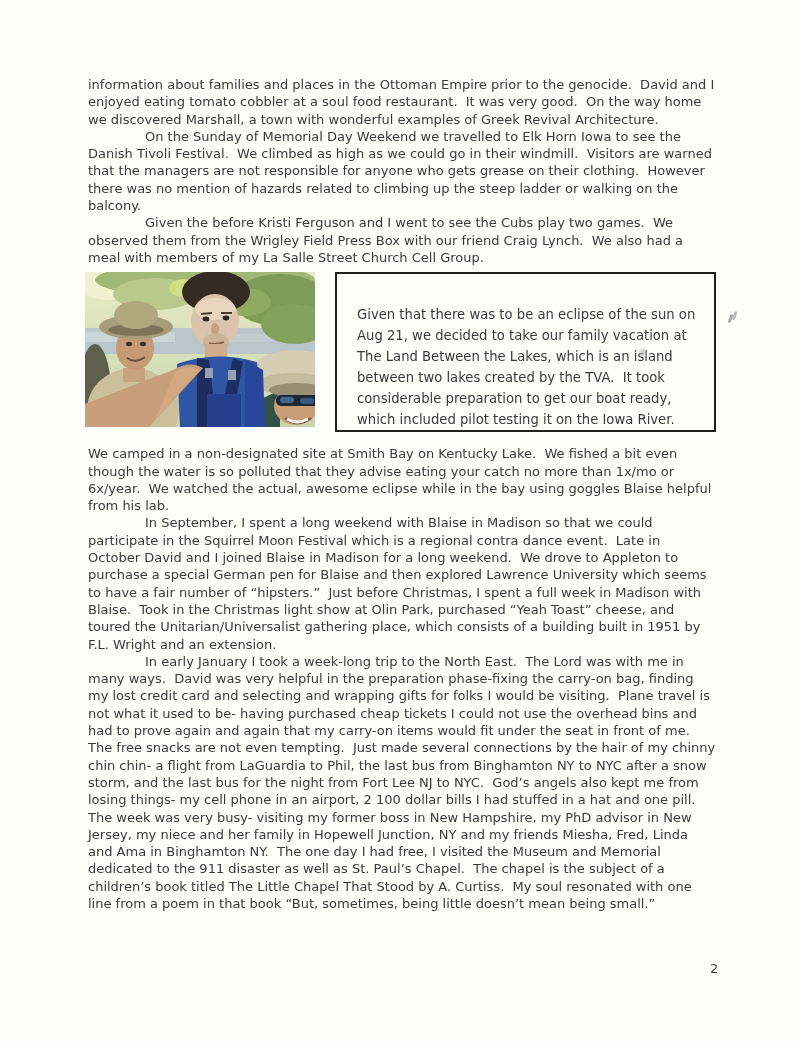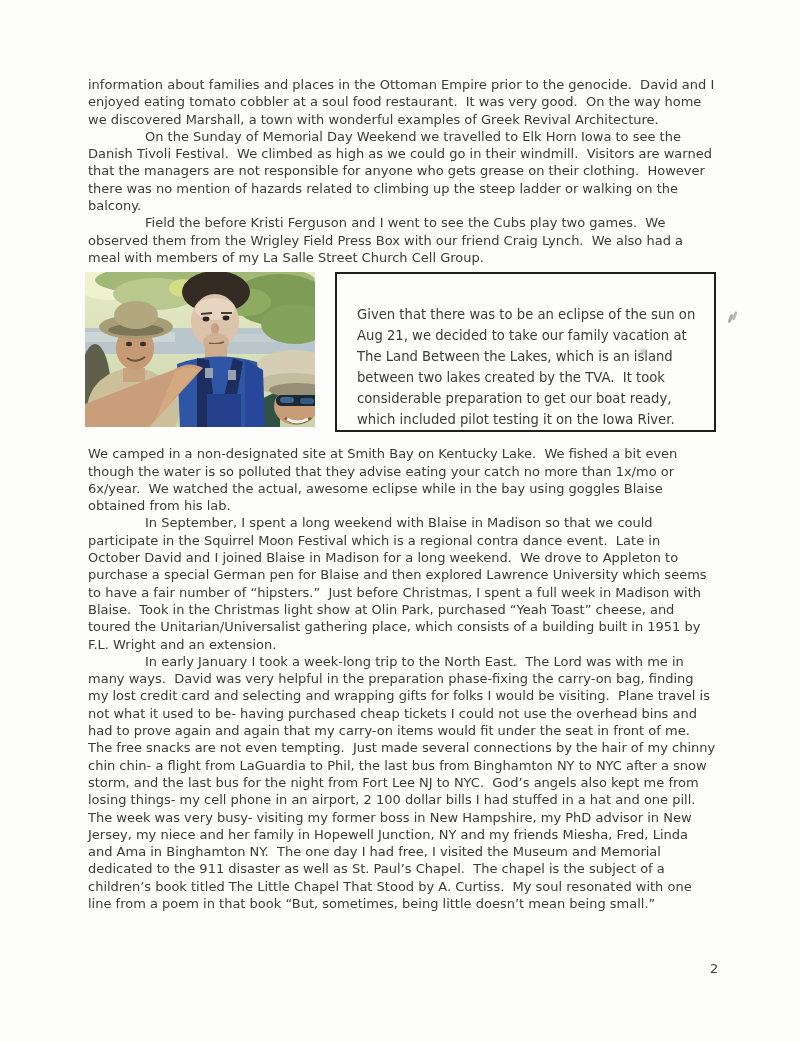--- a/index.html
+++ b/index.html
@@ -85,21 +85,21 @@
 </style>
 </head>
 <body>
 
 <div class="sheet">
 
   <div class="body-col">
 
     <p class="para"><span>information about families and places in the Ottoman Empire prior to the genocide.  David and I enjoyed eating tomato cobbler at a soul food restaurant.  It was very good.  On the way home we discovered Marshall, a town with wonderful examples of Greek Revival Architecture.</span></p>
     <p class="para indent"><span>On the Sunday of </span><span class="u">Memorial Day Weekend</span><span> we travelled to Elk Horn Iowa to see the Danish Tivoli Festival.  We climbed as high as we could go in their windmill.  Visitors are warned that the managers are not responsible for anyone who gets grease on their clothing.  However there was no mention of hazards related to climbing up the steep ladder or walking on the balcony.</span></p>
-    <p class="para indent"><span>Field the </span><span class="u">before</span><span> Kristi Ferguson and I went to see the Cubs play two games.  We observed them from the Wrigley Field Press Box with our friend Craig Lynch.  We also had a meal with members of my La Salle Street Church Cell Group.</span></p>
+    <p class="para indent"><span>Given the </span><span class="u">before</span><span> Kristi Ferguson and I went to see the Cubs play two games.  We observed them from the Wrigley Field Press Box with our friend Craig Lynch.  We also had a meal with members of my La Salle Street Church Cell Group.</span></p>
 
     <div class="media-row">
 
       <div class="photo-frame">
         <svg width="230" height="155" viewBox="0 0 230 155" xmlns="http://www.w3.org/2000/svg">
           <defs>
             <linearGradient id="sky" x1="0" y1="0" x2="0" y2="1">
               <stop offset="0" stop-color="#e7ecc6"></stop>
               <stop offset="1" stop-color="#c9d5ab"></stop>
             </linearGradient>
@@ -167,21 +167,21 @@
           </g>
         </svg>
       </div>
 
       <div class="callout">
         <p class="callout-text"><span>Given that there was to be an eclipse of the sun on </span><span class="u">Aug 21,</span><span> we decided to take our family vacation at The Land Between the Lakes, which is an island between two lakes created by the TVA.  It took considerable preparation to get our boat ready, which included pilot testing it on the Iowa River.</span></p>
       </div>
 
     </div>
 
-    <p class="para"><span>We camped in a non-designated site at Smith Bay on Kentucky Lake.  We fished a bit even though the water is so polluted that they advise eating your catch no more than 1x/mo or 6x/year.  We watched the actual, awesome eclipse while in the bay using goggles Blaise obtained from his lab.</span></p>
+    <p class="para"><span>We camped in a non-designated site at Smith Bay on Kentucky Lake.  We fished a bit even though the water is so polluted that they advise eating your catch no more than 1x/mo or 6x/year.  We watched the actual, awesome eclipse while in the bay using goggles Blaise helpful from his lab.</span></p>
     <p class="para indent"><span>In </span><span class="u">September</span><span>, I spent a long weekend with Blaise in Madison so that we could participate in the Squirrel Moon Festival which is a regional contra dance event.  </span><span class="u">Late in October</span><span> David and I joined Blaise in Madison for a long weekend.  We drove to Appleton to purchase a special German pen for Blaise and then explored Lawrence University which seems to have a fair number of “hipsters.”  </span><span class="u">Just before Christmas</span><span>, I spent a full week in Madison with Blaise.  Took in the Christmas light show at Olin Park, purchased “Yeah Toast” cheese, and toured the Unitarian/Universalist gathering place, which consists of a building built in 1951 by F.L. Wright and an extension.</span></p>
     <p class="para indent"><span class="u">In early January</span><span> I took a week-long trip to the North East.  The Lord was with me in many ways.  David was very helpful in the preparation phase-fixing the carry-on bag, finding my lost credit card and selecting and wrapping gifts for folks I would be visiting.  Plane travel is not what it used to be- having purchased cheap tickets I could not use the overhead bins and had to prove again and again that my carry-on items would fit under the seat in front of me.  The free snacks are not even tempting.  Just made several connections by the hair of my chinny chin chin- a flight from LaGuardia to Phil, the last bus from Binghamton NY to NYC after a snow storm, and the last bus for the night from Fort Lee NJ to NYC.  God’s angels also kept me from losing things- my cell phone in an airport, 2 100 dollar bills I had stuffed in a hat and one pill.  The week was very busy- visiting my former boss in New Hampshire, my PhD advisor in New Jersey, my niece and her family in Hopewell Junction, NY and my friends Miesha, Fred, Linda and Ama in Binghamton NY.  The one day I had free, I visited the Museum and Memorial dedicated to the 911 disaster as well as St. Paul’s Chapel.  The chapel is the subject of a children’s book titled </span><span class="u">The Little Chapel That Stood</span><span> by A. Curtiss.  My soul resonated with one line from a poem in that book “But, sometimes, being little doesn’t mean being small.”</span></p>
 
   </div>
 
   <div class="page-number">2</div>
 
   <div class="pen-mark"></div>
   <div class="smudge-1"></div>
 

